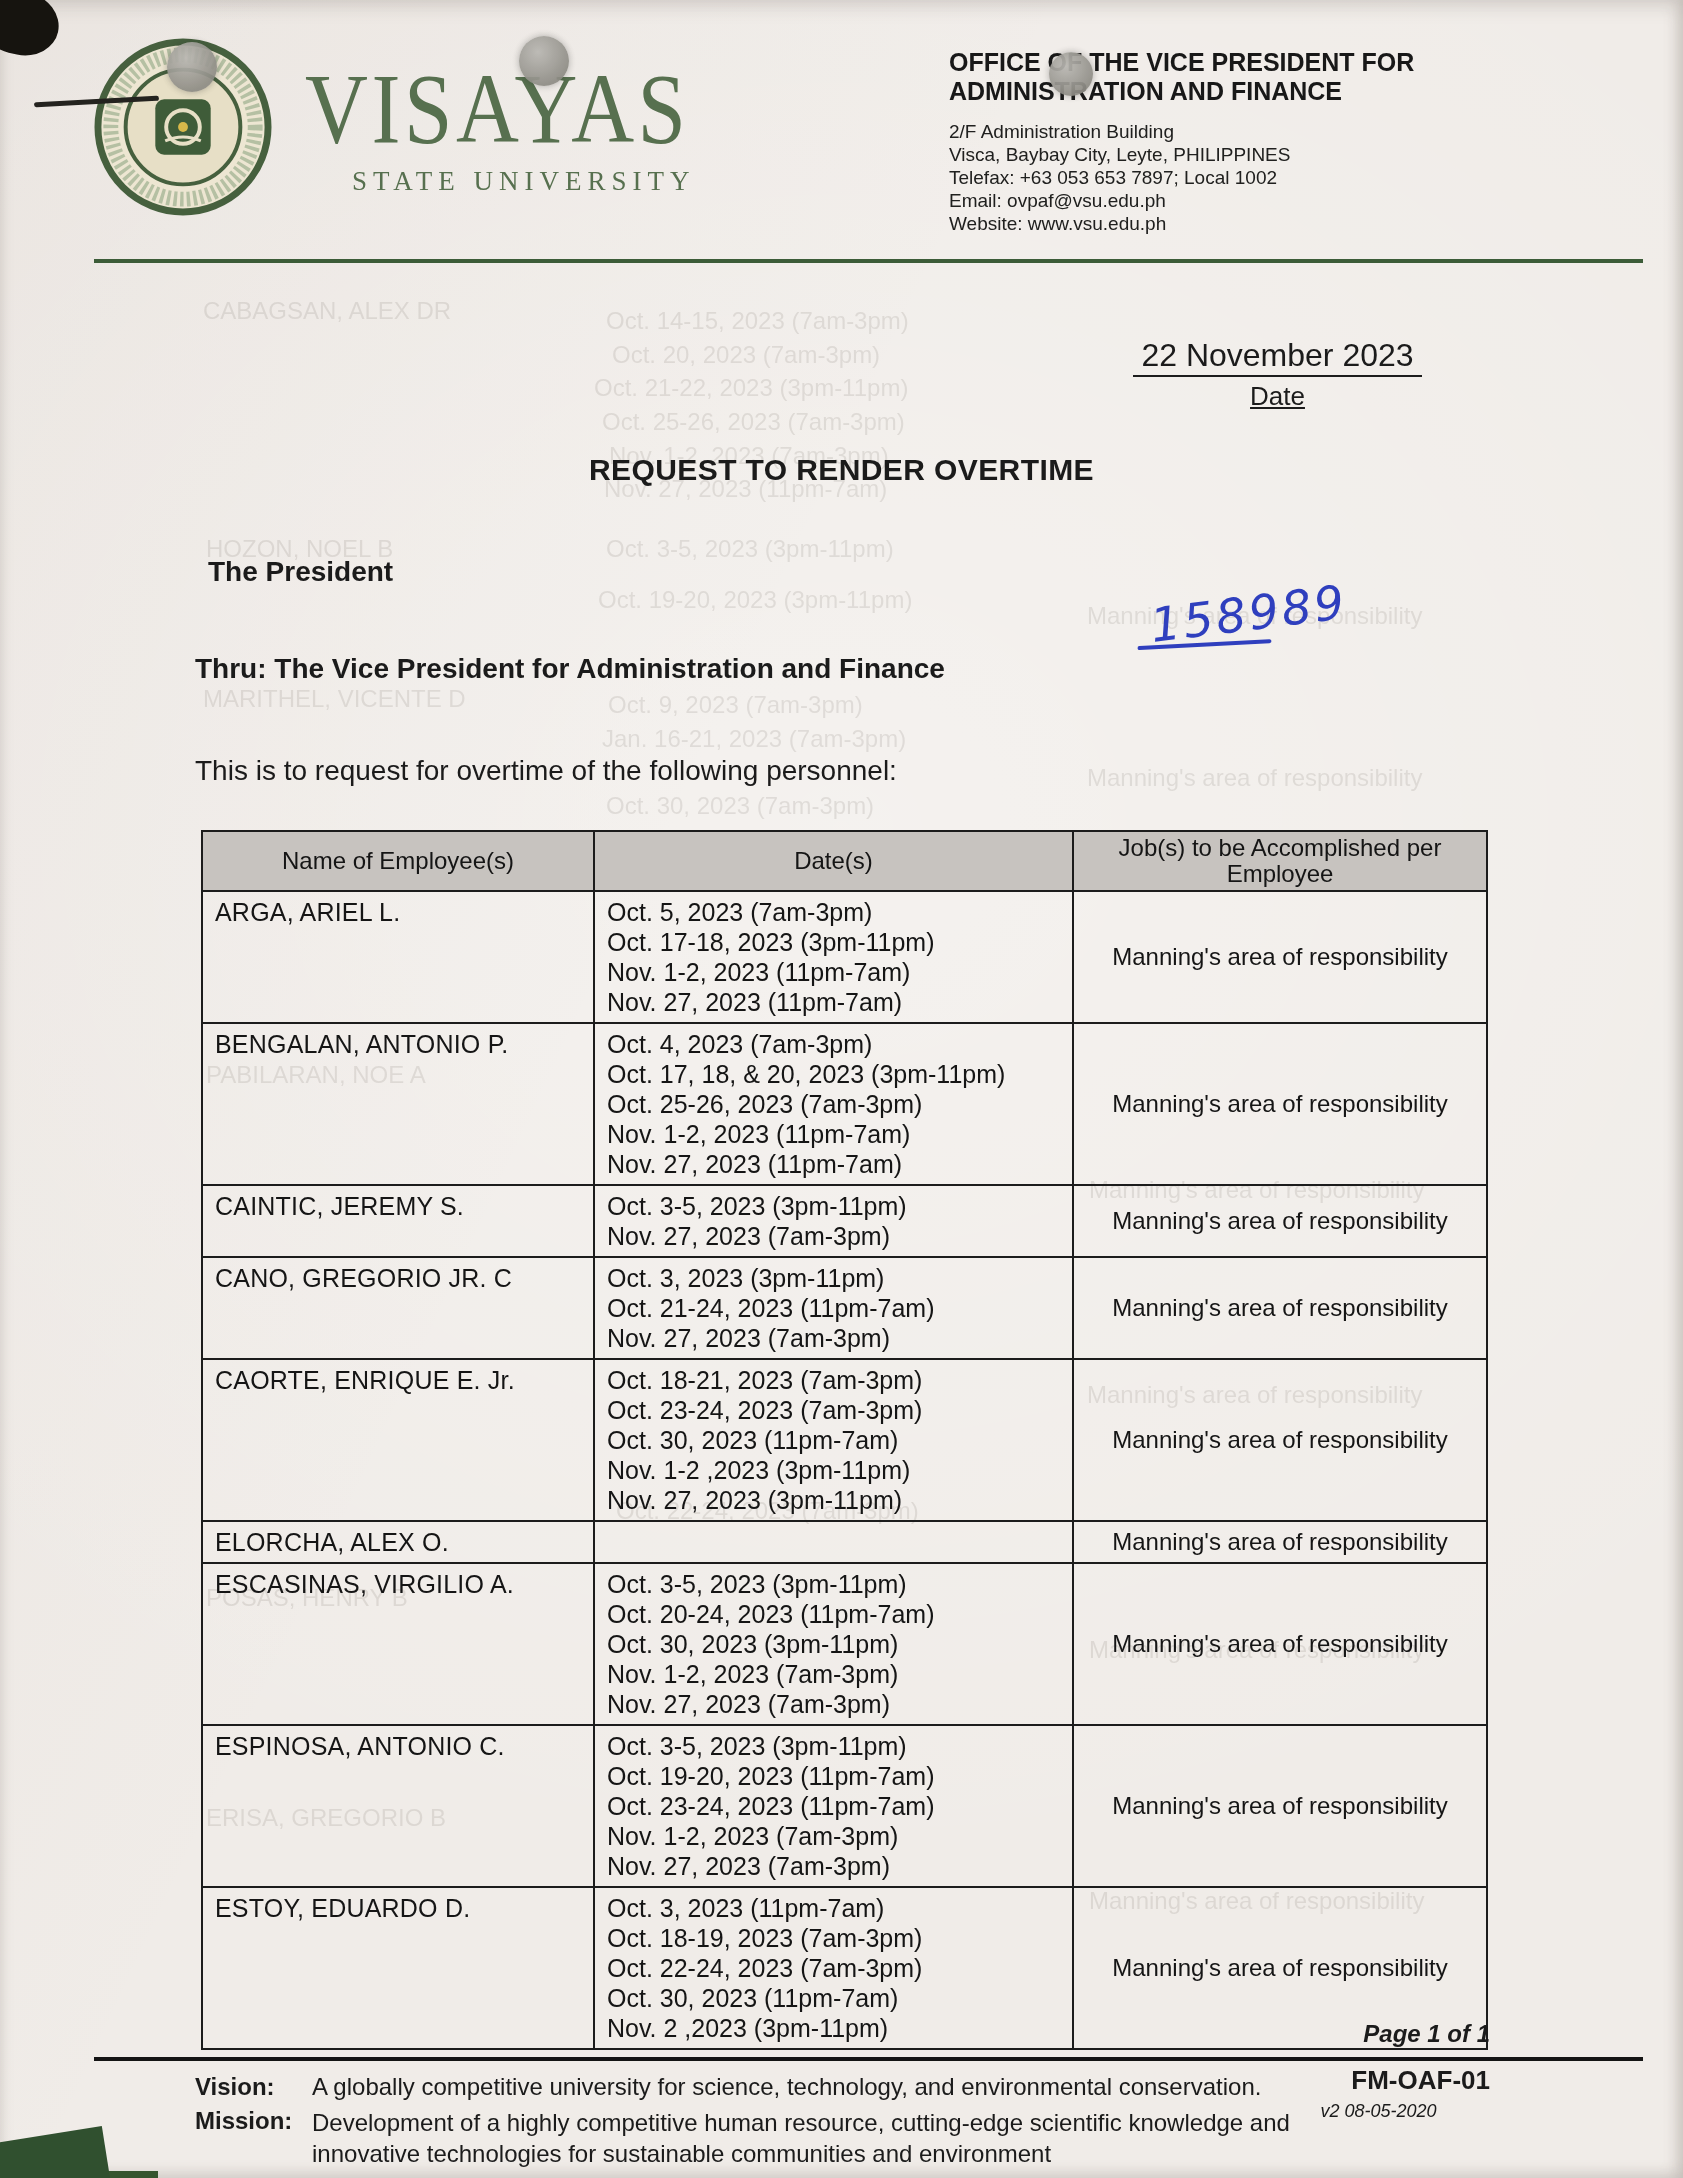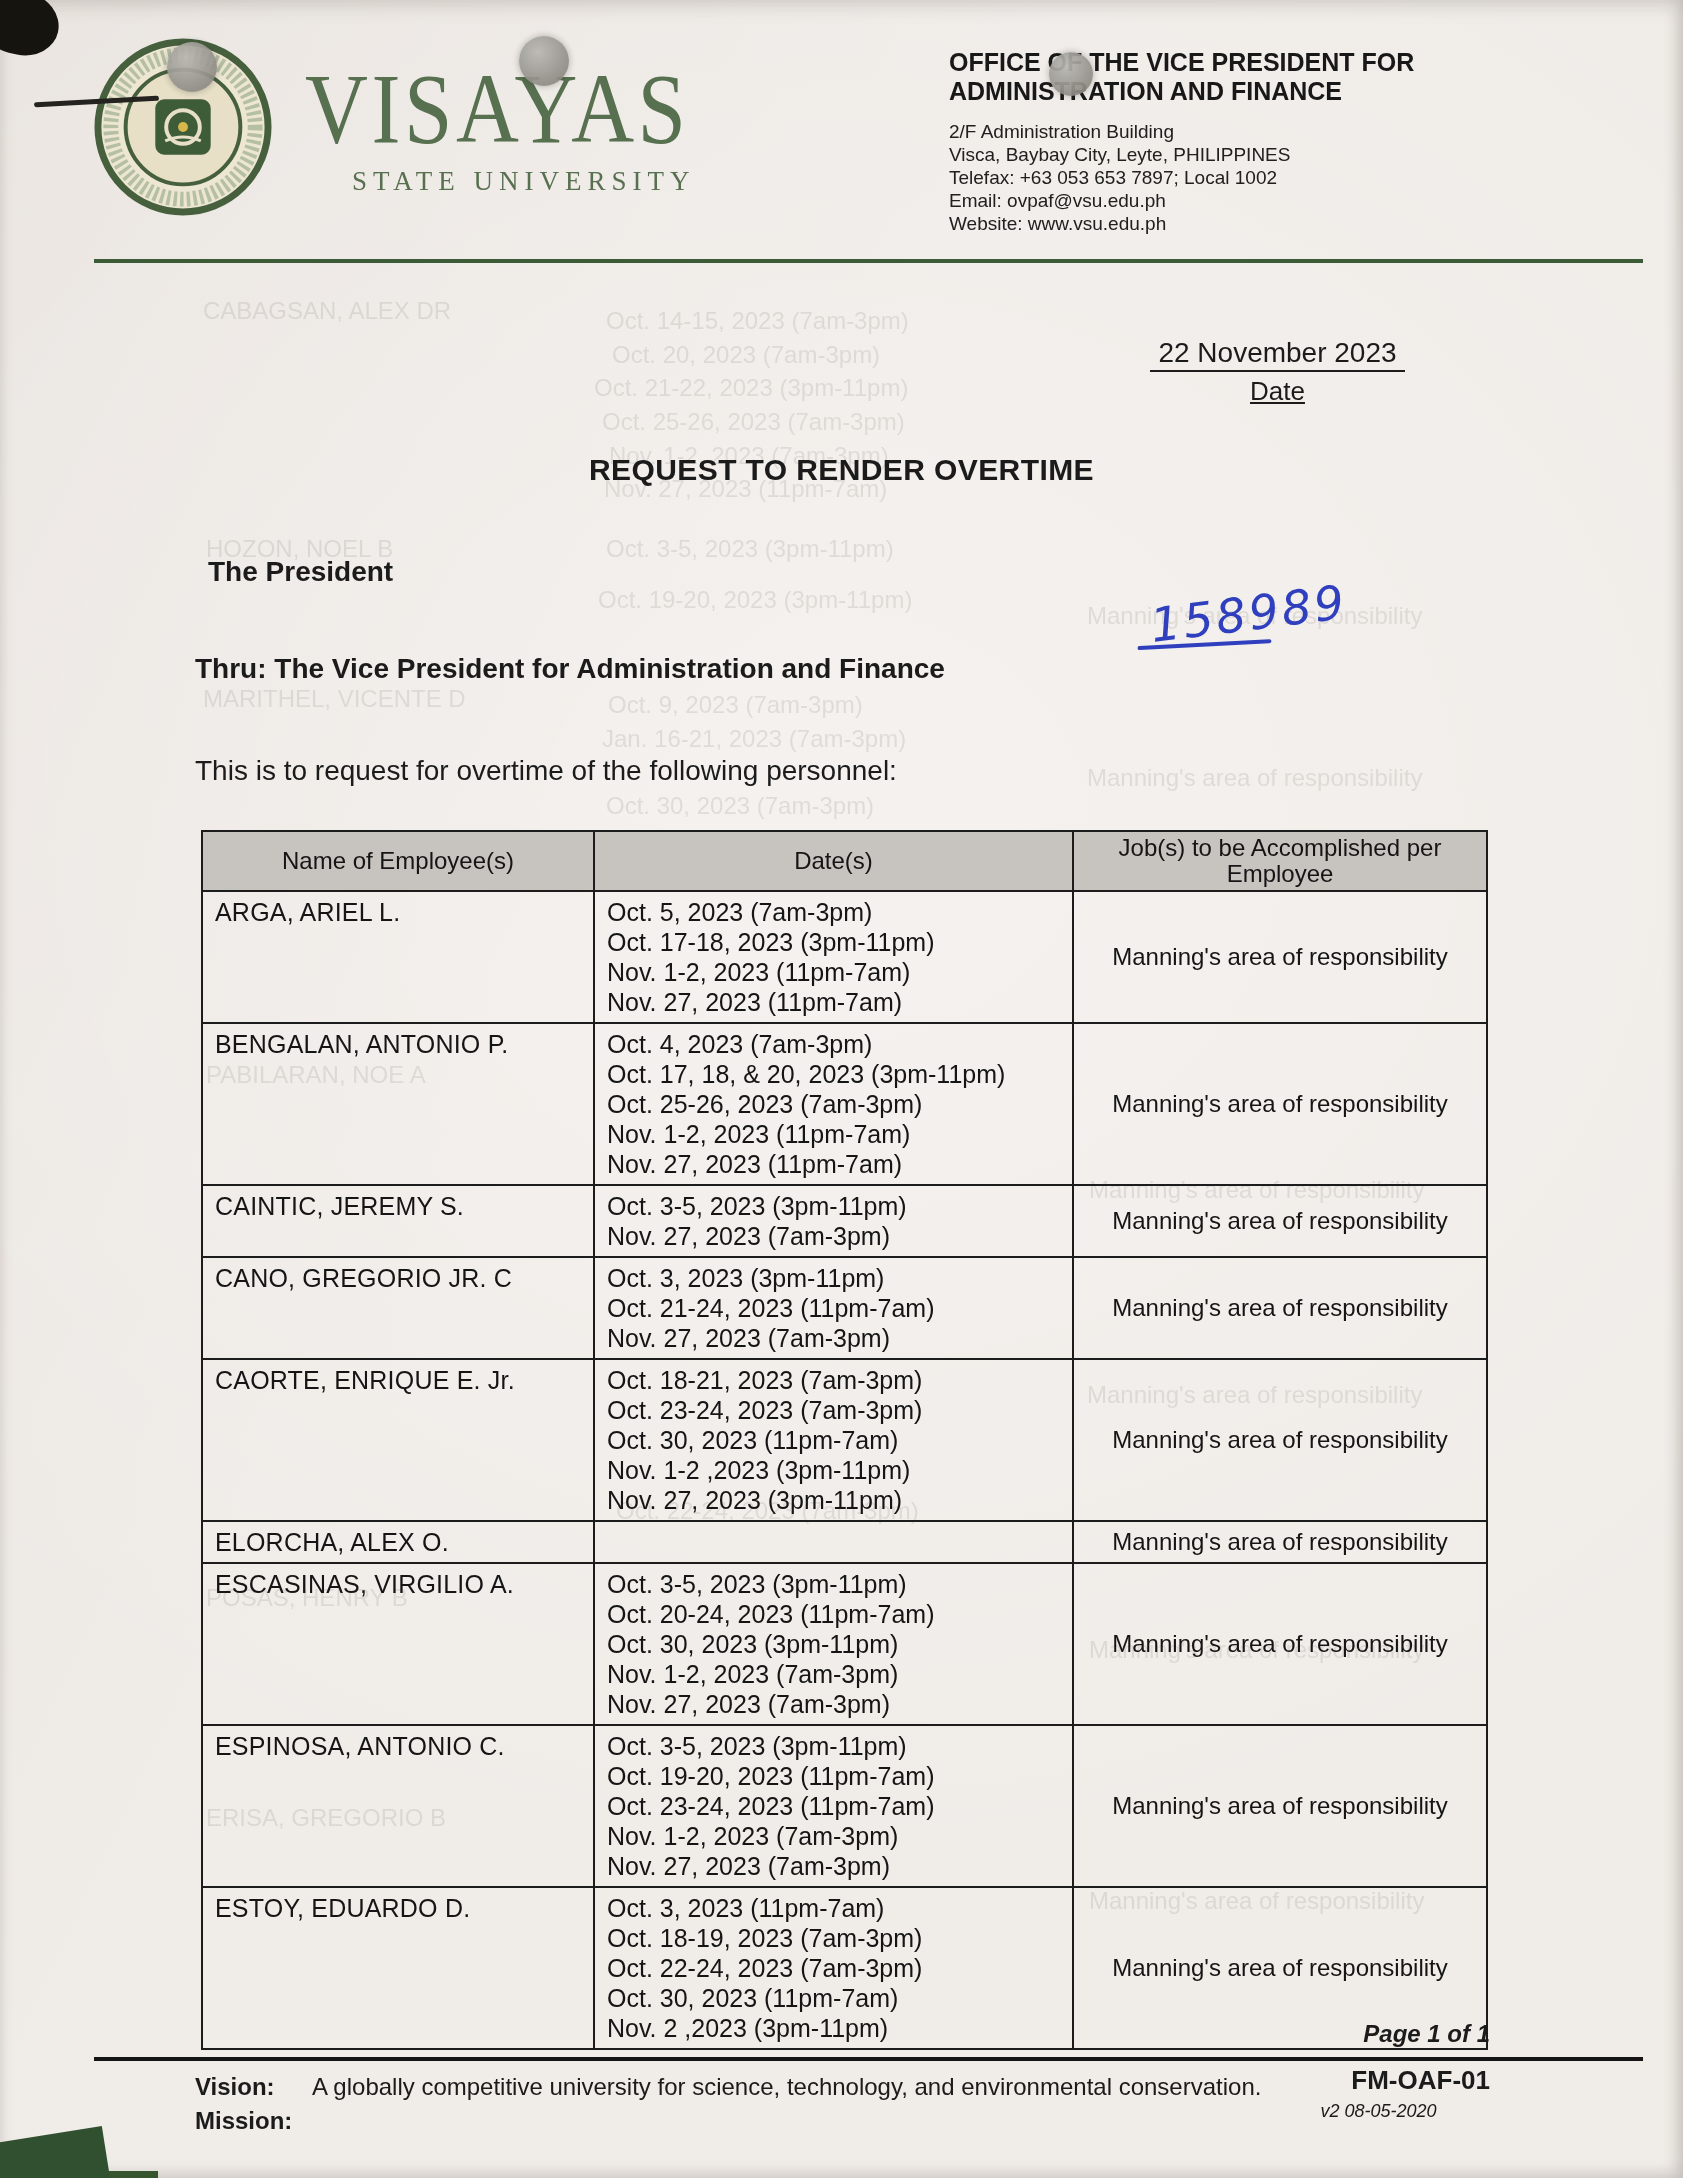--- a/index.html
+++ b/index.html
@@ -57,21 +57,21 @@
     font-family:"Liberation Serif",serif;font-size:27px;letter-spacing:6px;color:#57704f;
   }
   .office-block{left:949px;top:48px;width:594px;z-index:3;}
   .office-title{font-weight:bold;font-size:25px;line-height:29px;color:#181818;}
   .office-address{margin-top:14px;font-size:19px;line-height:23px;color:#20201f;}
   .header-rule{left:94px;top:259px;width:1549px;height:4px;background:#3c5c38;z-index:3;}
 
   
   .doc-layer{position:absolute;inset:0;z-index:4;}
   .date-block{position:absolute;left:1109px;top:337px;width:337px;text-align:center;}
-  .date-value{display:inline-block;font-size:28px;border-bottom:2px solid #1d1d1d;padding:0 8px 1px;}
+  .date-value{display:inline-block;font-size:32px;border-bottom:2px solid #1d1d1d;padding:0 8px 1px;}
   .date-label{font-size:26px;margin-top:4px;text-decoration:underline;}
   .doc-title{position:absolute;left:0;top:453px;width:1683px;text-align:center;font-weight:bold;font-size:30px;letter-spacing:0.4px;}
   .addressee{position:absolute;left:208px;top:556px;font-size:28px;font-weight:bold;}
   .thru-line{position:absolute;left:195px;top:653px;font-size:28px;font-weight:bold;}
   .intro-line{position:absolute;left:195px;top:755px;font-size:28px;}
   .handwritten{
     position:absolute;left:1150px;top:586px;
     font-family:"DejaVu Sans",sans-serif;font-style:italic;
     font-size:47px;color:#2f3fbe;letter-spacing:3px;transform:rotate(-7deg);
   }
@@ -287,20 +287,21 @@
         </tbody>
     </table>
 
     <div class="page-num">Page 1 of 1</div>
   </div>
 
   <div class="abs footer-rule"></div>
   <div class="vision-label">Vision:</div>
   <div class="vision-text">A globally competitive university for science, technology, and environmental conservation.</div>
   <div class="mission-label">Mission:</div>
+  <div class="mission-text">Development of a highly competitive human resource, cutting-edge scientific knowledge and innovative technologies for sustainable communities and environment</div>
   <div class="form-code">FM-OAF-01</div>
   <div class="form-ver">v2 08-05-2020</div>
 
   <div class="abs artifact corner-blob"></div>
   <div class="abs artifact cord-line"></div>
   <div class="abs artifact clip-shadow clip-1"></div>
   <div class="abs artifact clip-shadow clip-2"></div>
   <div class="abs artifact clip-shadow clip-3"></div>
   <div class="abs green-wedge"></div>
   <div class="abs bottom-strip"></div>

